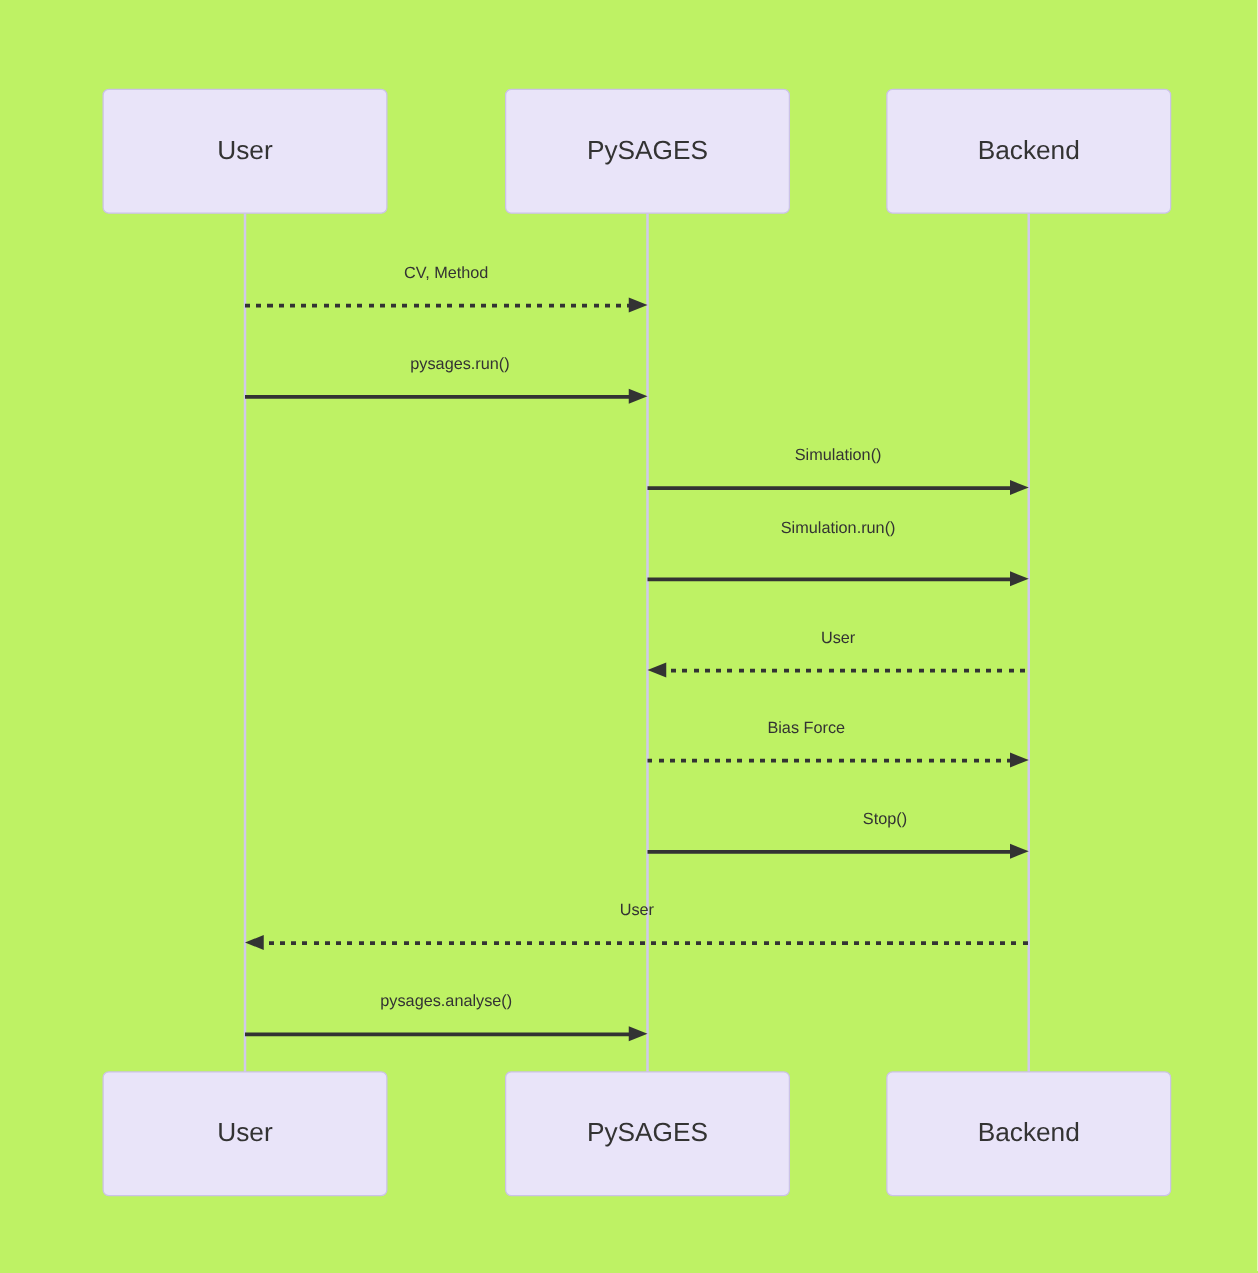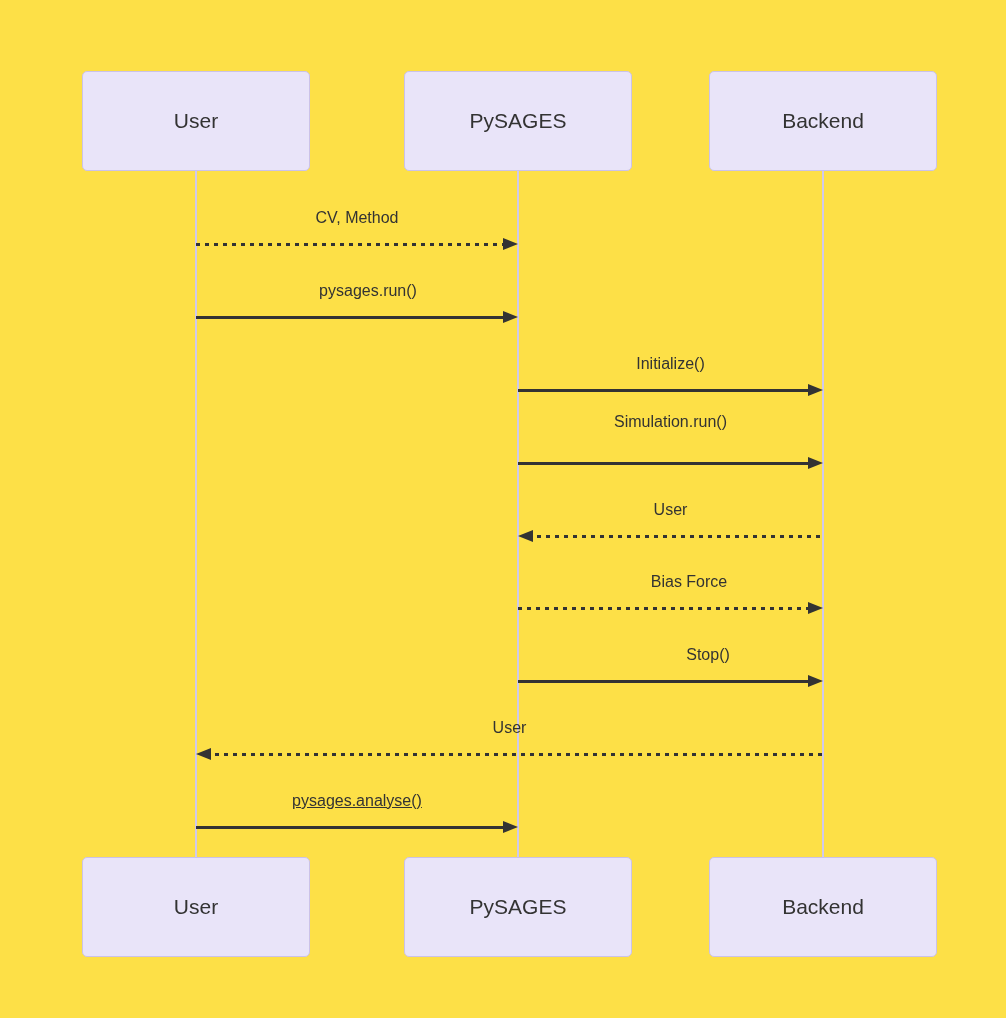--- a/index.html
+++ b/index.html
@@ -4,21 +4,21 @@
 <style>
   html, body {
     margin: 0;
     padding: 0;
     background: #ffffff;
   }
   #canvas {
     position: relative;
     width: 1006px;
     height: 1018px;
-    background: #fde047;
+    background: #bef264;
     overflow: hidden;
     font-family: "Liberation Sans", "DejaVu Sans", sans-serif;
   }
   .actor-box {
     position: absolute;
     width: 228px;
     height: 100px;
     background: #e9e4f9;
     border: 1.5px solid #cbc2e8;
     border-radius: 5px;
@@ -31,21 +31,21 @@
   }
   .lifeline {
     position: absolute;
     width: 2px;
     background: #d0c9eb;
   }
   .msg-label {
     position: absolute;
     transform: translateX(-50%);
     white-space: nowrap;
-    font-size: 16px;
+    font-size: 13px;
     color: #333333;
     line-height: 24px;
   }
   .msg-line {
     position: absolute;
     height: 3px;
   }
   .msg-line.solid {
     background: #333333;
   }
@@ -90,34 +90,34 @@
     </div>
     <div class="actor-box" style="left: 709px; top: 857px;">
       <span>Backend</span>
     </div>
     <div class="msg-label" style="left: 357px; top: 206px;">CV, Method</div>
     <div class="msg-line dashed" style="left: 196px; width: 312px; top: 243px;"></div>
     <div class="arrowhead right" style="top: 238px; left: 503px;"></div>
     <div class="msg-label" style="left: 368px; top: 279px;">pysages.run()</div>
     <div class="msg-line solid" style="left: 196px; width: 312px; top: 316px;"></div>
     <div class="arrowhead right" style="top: 311px; left: 503px;"></div>
-    <div class="msg-label" style="left: 670.5px; top: 352px;">Initialize()</div>
+    <div class="msg-label" style="left: 670.5px; top: 352px;">Simulation()</div>
     <div class="msg-line solid" style="left: 518px; width: 295px; top: 389px;"></div>
     <div class="arrowhead right" style="top: 384px; left: 808px;"></div>
     <div class="msg-label" style="left: 670.5px; top: 410px;">Simulation.run()</div>
     <div class="msg-line solid" style="left: 518px; width: 295px; top: 462px;"></div>
     <div class="arrowhead right" style="top: 457px; left: 808px;"></div>
     <div class="msg-label" style="left: 670.5px; top: 498px;">User</div>
     <div class="msg-line dashed" style="left: 528px; width: 295px; top: 535px;"></div>
     <div class="arrowhead left" style="top: 530px; left: 518px;"></div>
-    <div class="msg-label" style="left: 689px; top: 570px;">Bias Force</div>
+    <div class="msg-label" style="left: 645px; top: 570px;">Bias Force</div>
     <div class="msg-line dashed" style="left: 518px; width: 295px; top: 607px;"></div>
     <div class="arrowhead right" style="top: 602px; left: 808px;"></div>
     <div class="msg-label" style="left: 708px; top: 643px;">Stop()</div>
     <div class="msg-line solid" style="left: 518px; width: 295px; top: 680px;"></div>
     <div class="arrowhead right" style="top: 675px; left: 808px;"></div>
     <div class="msg-label" style="left: 509.5px; top: 716px;">User</div>
     <div class="msg-line dashed" style="left: 206px; width: 617px; top: 753px;"></div>
     <div class="arrowhead left" style="top: 748px; left: 196px;"></div>
-    <div class="msg-label" style="left: 357px; top: 789px; text-decoration: underline;">pysages.analyse()</div>
+    <div class="msg-label" style="left: 357px; top: 789px;">pysages.analyse()</div>
     <div class="msg-line solid" style="left: 196px; width: 312px; top: 826px;"></div>
     <div class="arrowhead right" style="top: 821px; left: 503px;"></div>
   </div>
 
 </body></html>

